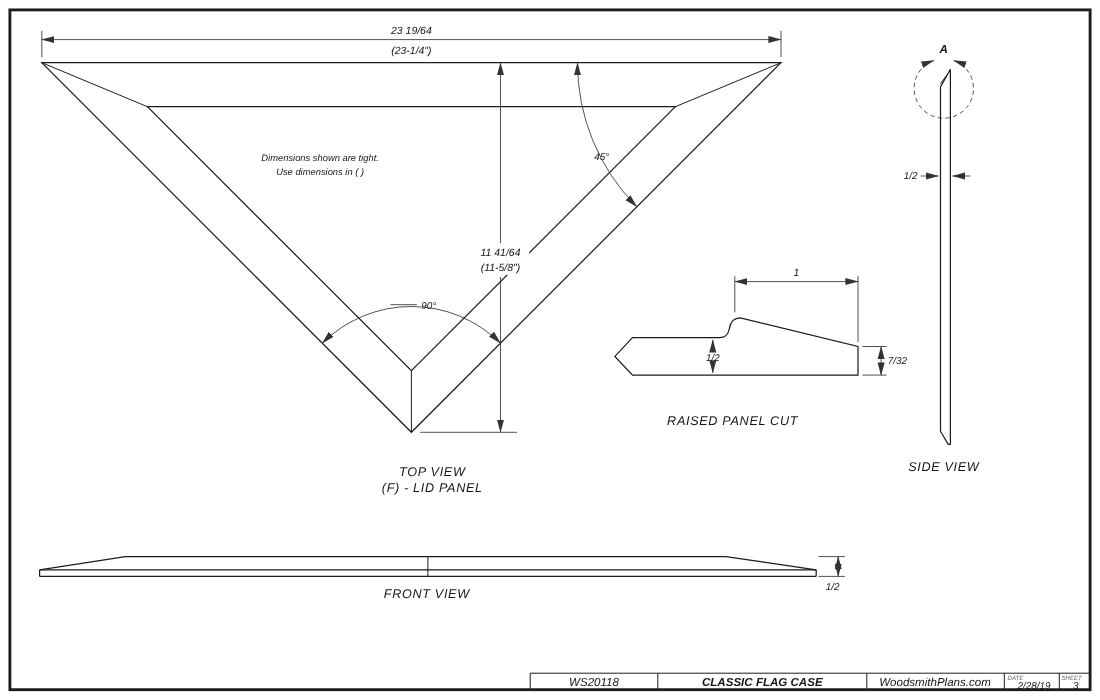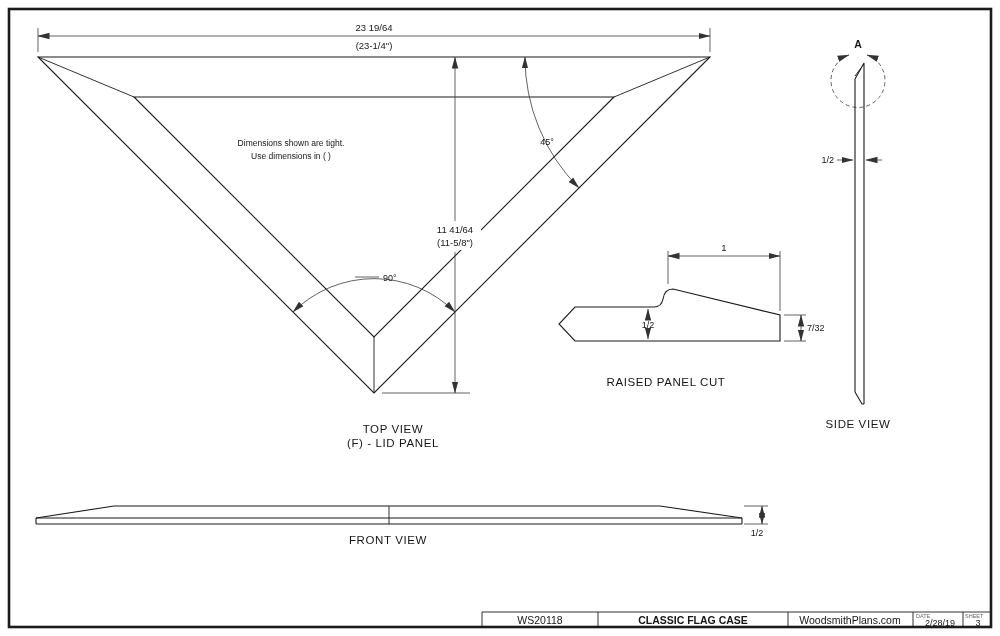--- a/index.html
+++ b/index.html
@@ -1,16 +1,16 @@
 <!DOCTYPE html>
 <html><head>
 <meta charset="utf-8">
 <style>
   html,body{margin:0;padding:0;background:#ffffff;}
-  #sheet{width:1000px;height:636px;position:relative;background:#ffffff;overflow:hidden;}
+  #sheet{width:1000px;height:636px;position:relative;background:#ffffff;overflow:hidden;font-style:italic;}
   svg{display:block;}
   .ln{stroke:#1b1b1b;stroke-width:1.1;fill:none;stroke-linejoin:miter;stroke-linecap:butt;}
   .thin{stroke-width:0.9;}
   .dim{stroke:#3a3a3a;stroke-width:0.8;fill:none;}
   .dash{stroke-dasharray:4 3;}
   text{fill:#161616;font-family:"Liberation Sans",sans-serif;}
   .t-dim{font-size:9.5px;text-anchor:middle;}
   .t-small{font-size:9px;text-anchor:middle;}
   .t-note{font-size:8.5px;text-anchor:middle;}
   .t-label{font-size:11.5px;letter-spacing:0.6px;text-anchor:middle;}

